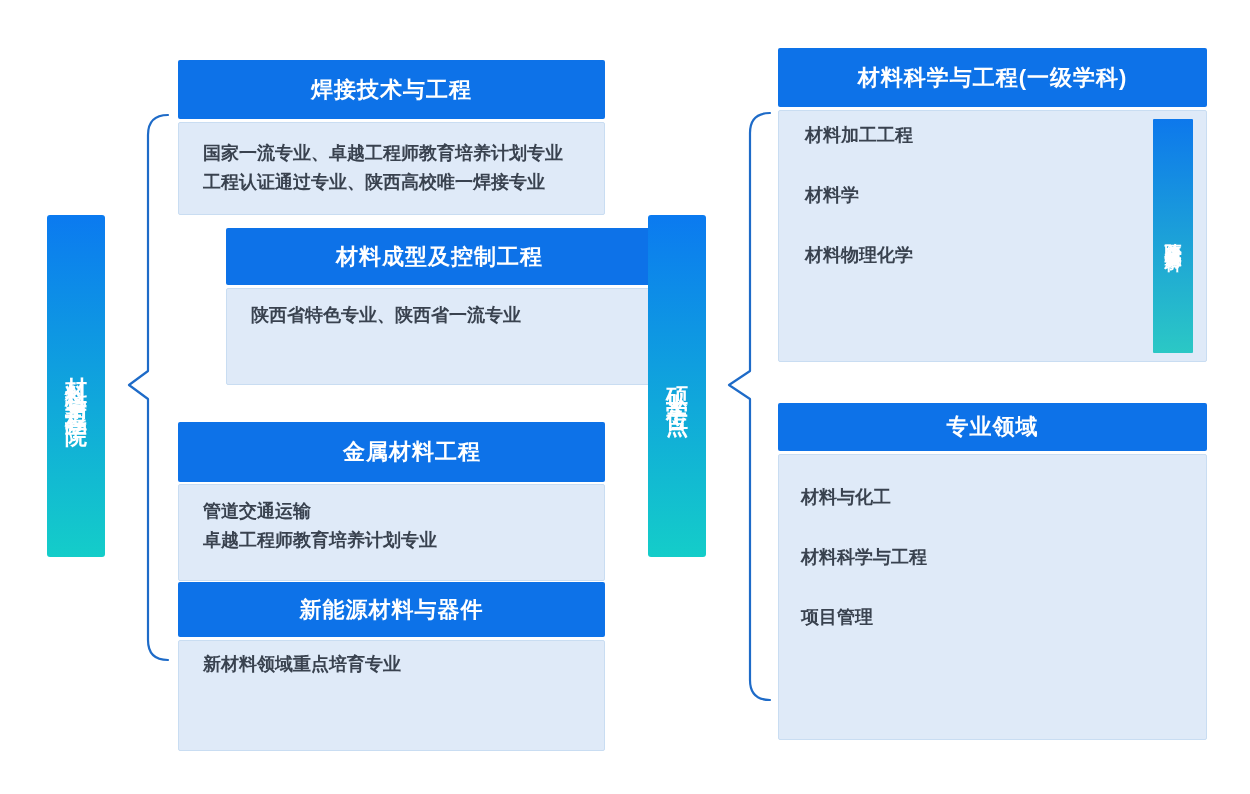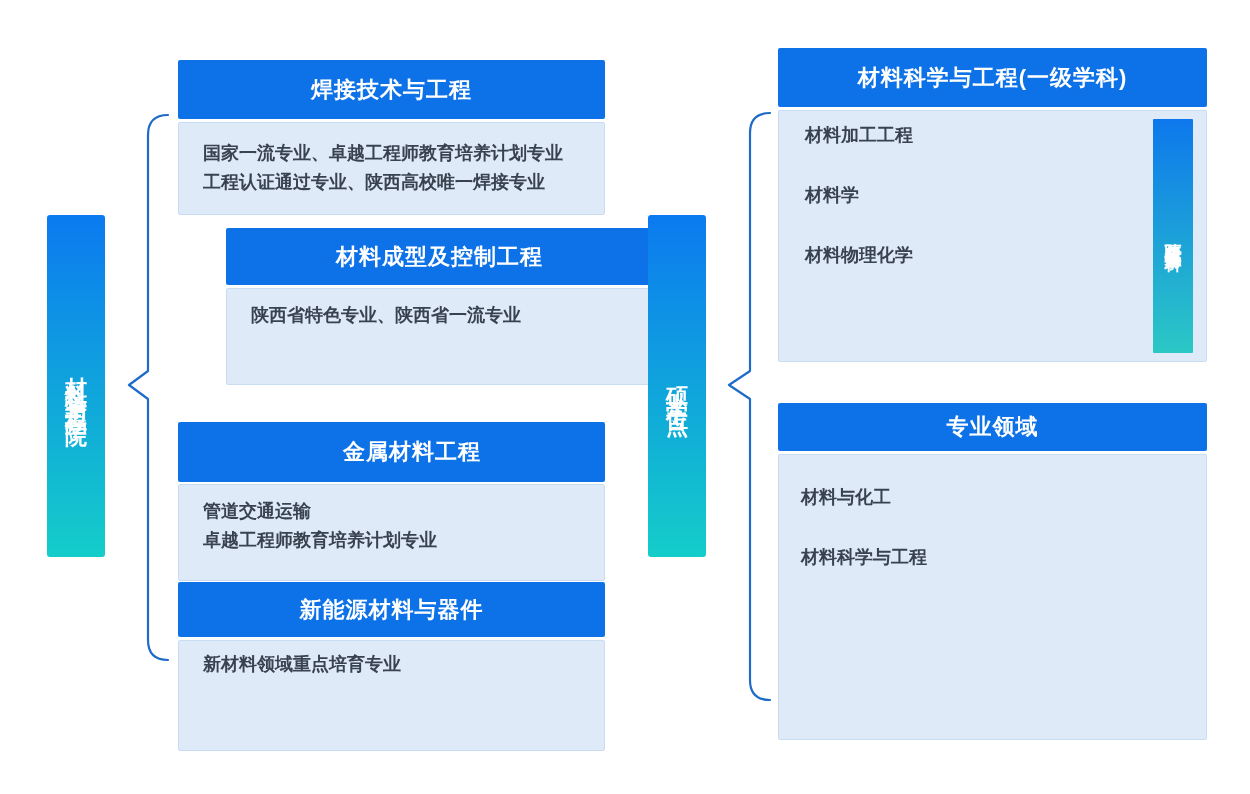--- a/index.html
+++ b/index.html
@@ -125,16 +125,17 @@
         <span class="vtext">陕西省优势学科</span>
       </div>
     </div>
   </div>
 
   <div class="card col-right cb">
     <div class="card-header">专业领域</div>
     <div class="card-body">
       <div class="list-item">材料与化工</div>
       <div class="list-item">材料科学与工程</div>
+      <div class="list-item">项目管理</div>
     </div>
   </div>
 
 </div>
 
 </body></html>

